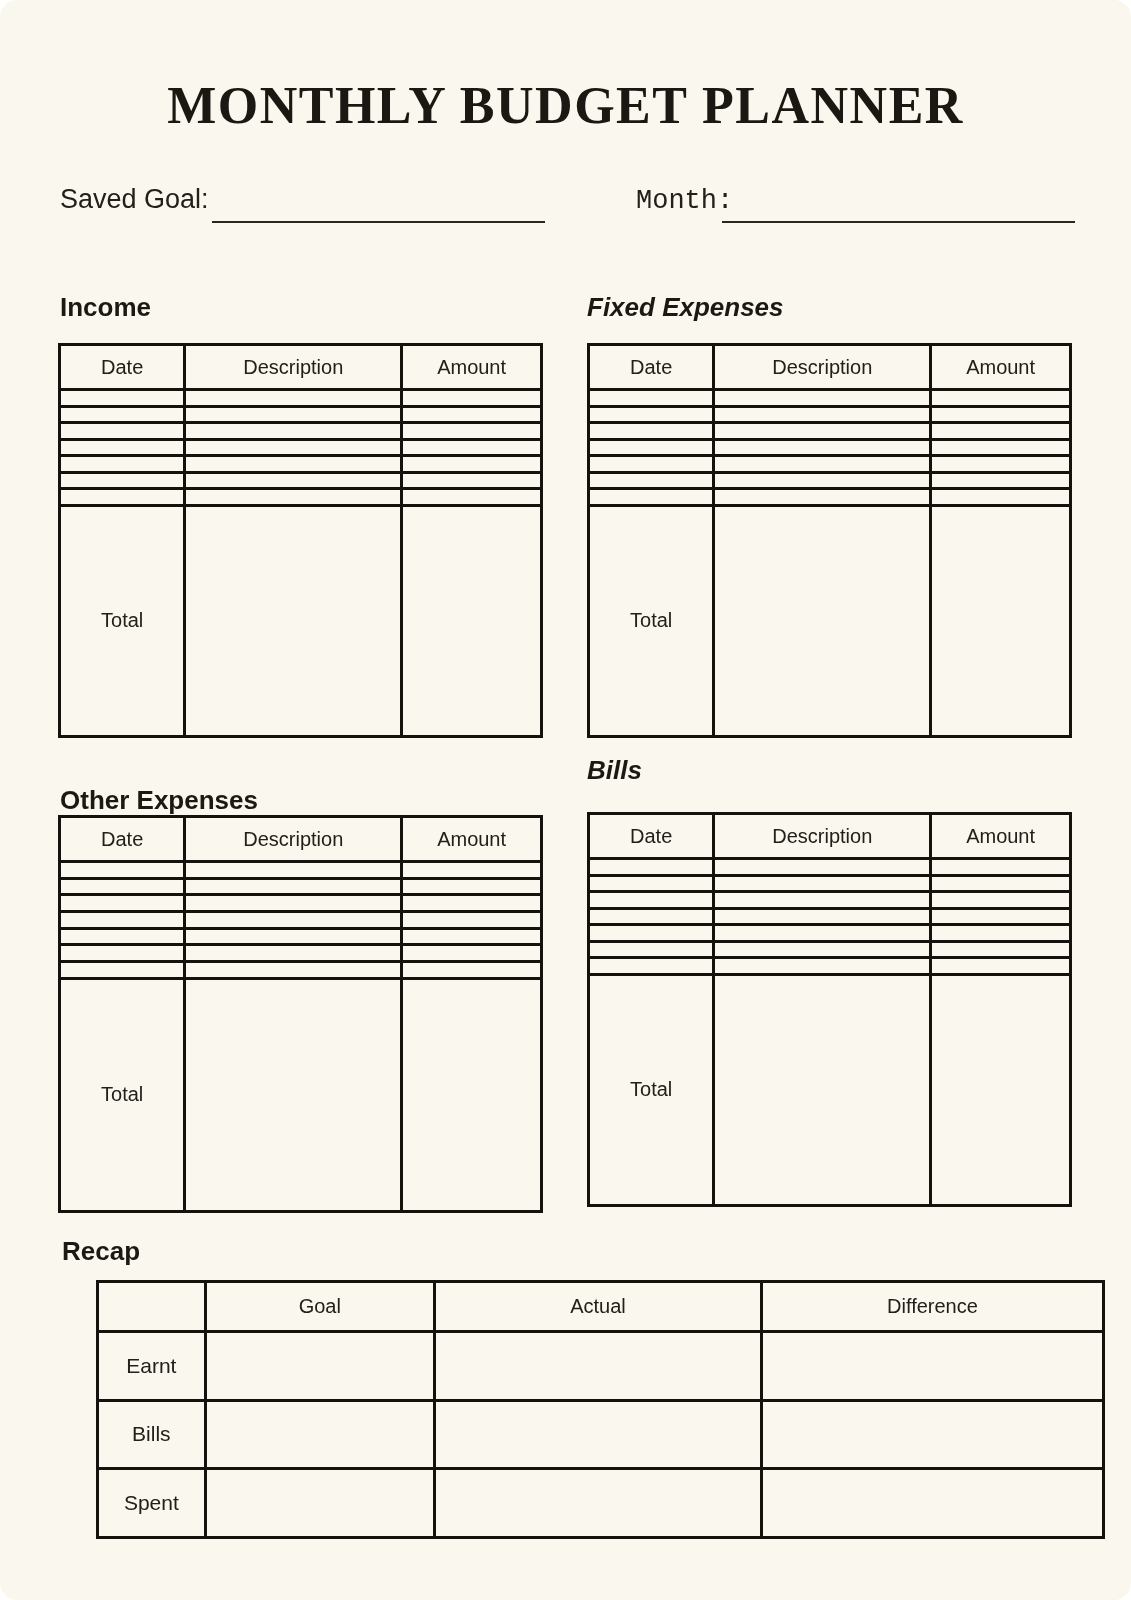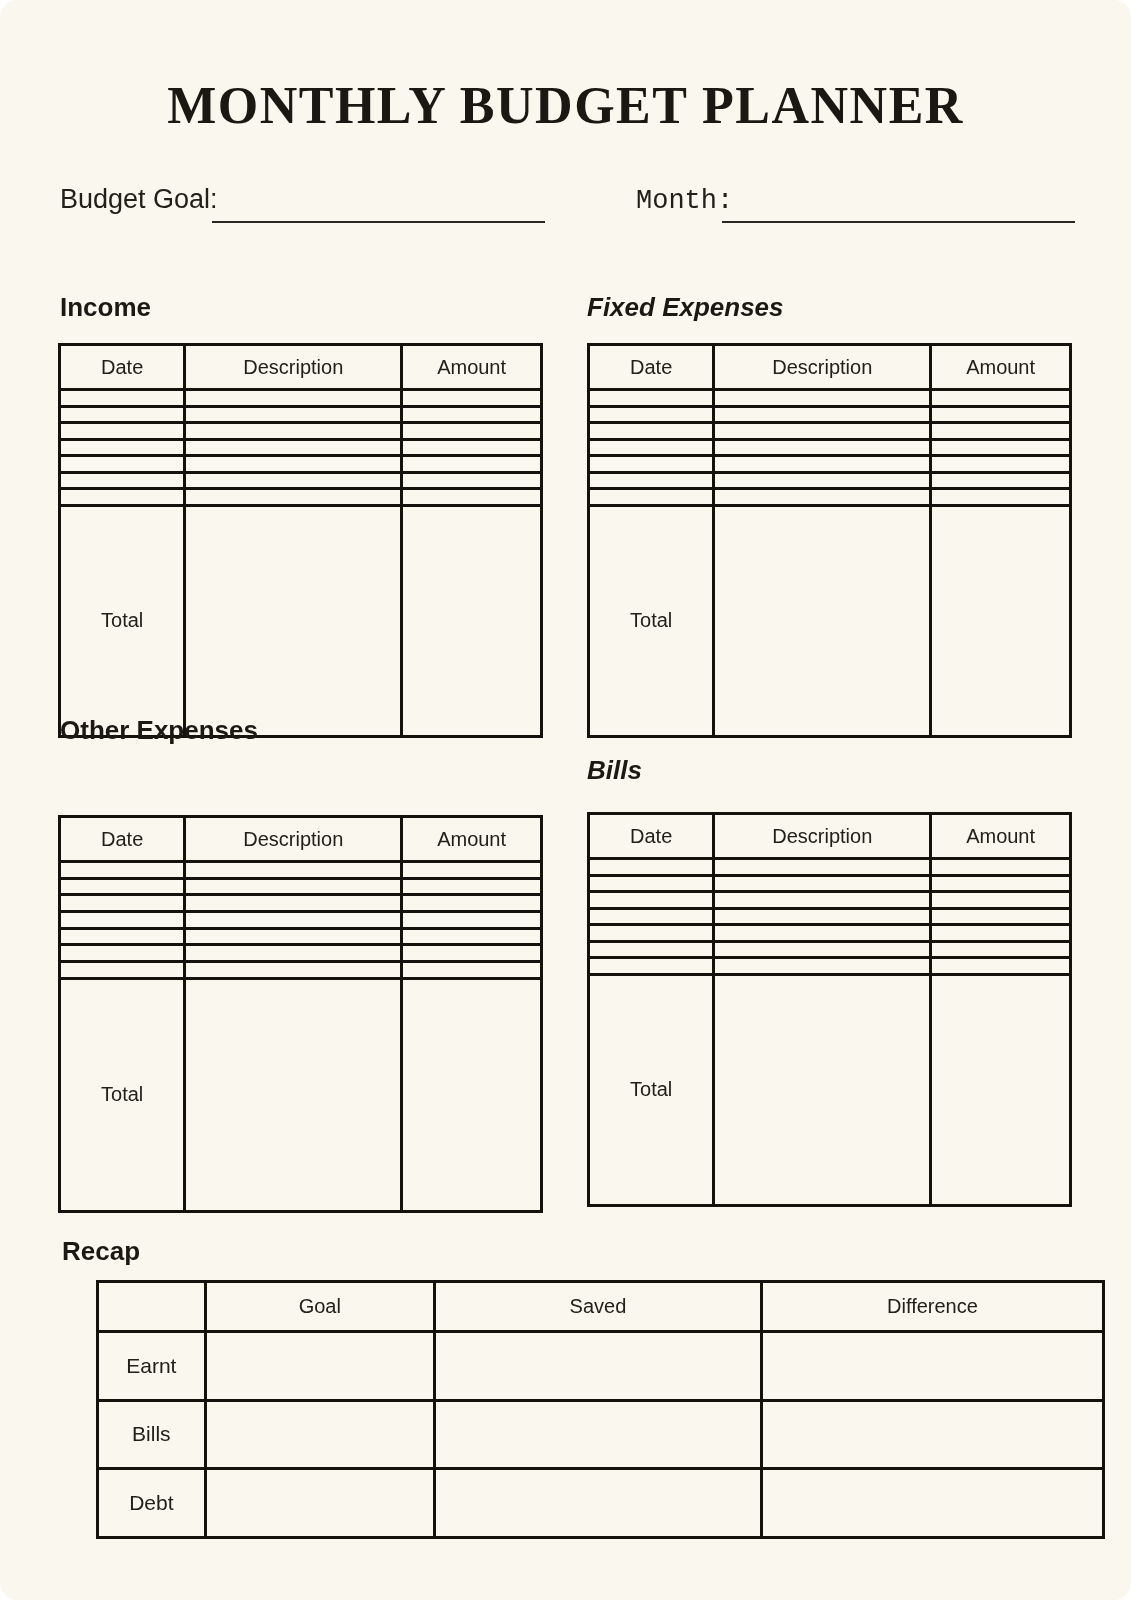--- a/index.html
+++ b/index.html
@@ -66,21 +66,21 @@
   .t-bills{left:587px;top:812px;}
   .t-recap{left:62px;top:1280px;margin-left:34px;}
 </style>
 </head>
 <body>
 
 <div class="page">
 
   <div class="page-title">MONTHLY BUDGET PLANNER</div>
 
-  <div class="field-label" style="left:60px;top:184px;">Budget Goal:</div>
+  <div class="field-label" style="left:60px;top:184px;">Saved Goal:</div>
   <div class="fill-line" style="left:212px;top:221px;width:333px;"></div>
 
   <div class="field-label" style="left:636px;top:186px;font-family:Liberation Mono, monospace;">Month:</div>
   <div class="fill-line" style="left:722px;top:221px;width:353px;"></div>
 
   <div class="section-heading" style="left:60px;top:292px;">Income</div>
   <div class="section-heading" style="left:587px;top:292px;font-style:italic;">Fixed Expenses</div>
 
   <table class="entry-table t-income">
     <colgroup>
@@ -193,21 +193,21 @@
       </tbody>
     <tbody>
       <tr class="total-row">
         <td>Total</td>
         <td></td>
         <td></td>
       </tr>
     </tbody>
   </table>
 
-  <div class="section-heading" style="left:60px;top:715px;">Other Expenses</div>
+  <div class="section-heading" style="left:60px;top:785px;">Other Expenses</div>
   <div class="section-heading" style="left:587px;top:755px;font-style:italic;">Bills</div>
 
   <table class="entry-table t-other">
     <colgroup>
         <col style="width:26%">
         <col style="width:45%">
         <col style="width:29%">
       </colgroup>
     <thead>
       <tr>
@@ -327,39 +327,39 @@
     <colgroup>
         <col style="width:10.7%">
         <col style="width:22.8%">
         <col style="width:32.5%">
         <col style="width:34%">
       </colgroup>
     <thead>
       <tr>
         <th></th>
         <th>Goal</th>
-        <th>Saved</th>
+        <th>Actual</th>
         <th>Difference</th>
       </tr>
     </thead>
     <tbody>
       <tr>
         <td>Earnt</td>
         <td></td>
         <td></td>
         <td></td>
       </tr>
       <tr>
         <td>Bills</td>
         <td></td>
         <td></td>
         <td></td>
       </tr>
       <tr>
-        <td>Debt</td>
+        <td>Spent</td>
         <td></td>
         <td></td>
         <td></td>
       </tr>
     </tbody>
   </table>
 
 </div>
 
 </body></html>

